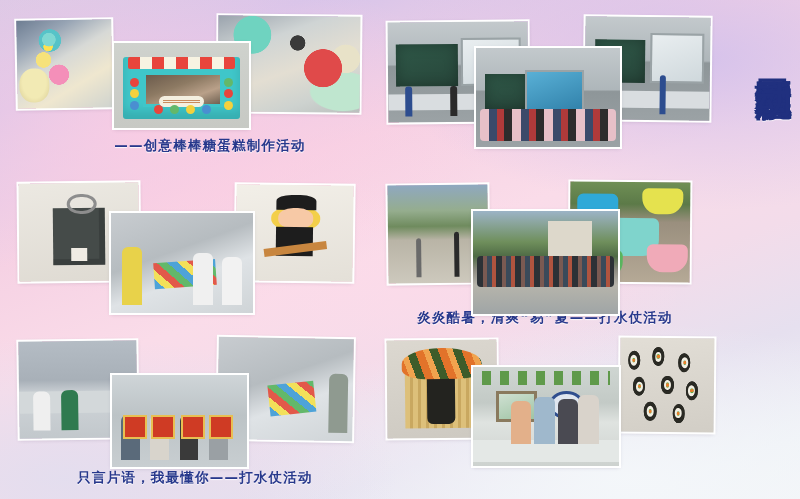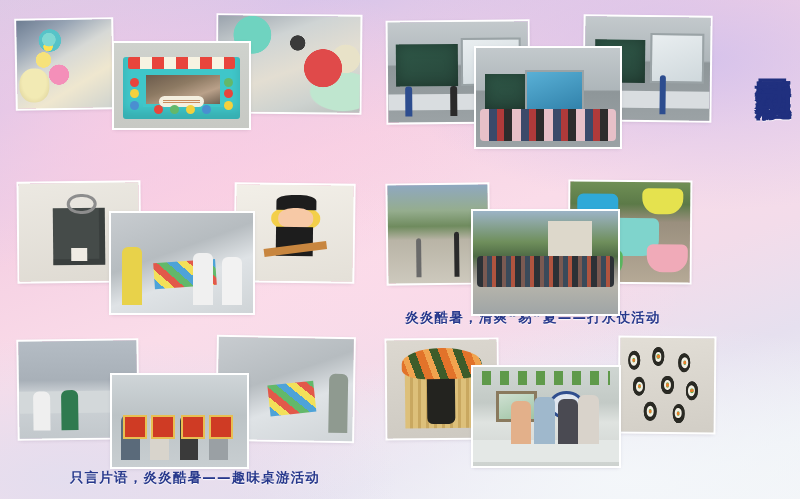--- a/index.html
+++ b/index.html
@@ -159,20 +159,21 @@
         <span style="right:6%;top:52%;background:#e8453c"></span>
         <span style="right:6%;top:70%;background:#f4d13d"></span>
         <span style="left:26%;bottom:8%;background:#e8453c"></span>
         <span style="left:40%;bottom:8%;background:#63b86a"></span>
         <span style="left:54%;bottom:8%;background:#f4d13d"></span>
         <span style="left:68%;bottom:8%;background:#4a8fd1"></span>
       </div>
     </div>
   </div>
   <div class="caption" style="left:60px;top:136px;width:300px;font-size:13.5px;">
+    <span class="l2">——创意棒棒糖蛋糕制作活动</span>
   </div>
 
   <div class="photo framed art-class" style="left:388px;top:22px;width:140px;height:100px;transform:rotate(-.5deg);">
     <div class="board"></div>
     <div class="screen"></div>
     <div class="desk"></div>
     <div class="pp" style="left:12%;background:#2d4d8f"></div>
     <div class="pp" style="left:44%;background:#2a2a2a"></div>
     <div class="pp" style="left:72%;background:#dcdcdc"></div>
   </div>
@@ -213,21 +214,21 @@
     <div class="bk" style="left:6%;top:12%;width:34%;height:30%;background:#2fa9d8"></div>
     <div class="bk" style="right:6%;top:6%;width:34%;height:26%;background:#e5e24e"></div>
     <div class="bk" style="left:30%;top:36%;width:44%;height:38%;background:#7fd4cc"></div>
     <div class="bk" style="left:4%;bottom:4%;width:40%;height:28%;background:#5bb85f"></div>
     <div class="bk" style="right:2%;bottom:10%;width:34%;height:28%;background:#f0aab8"></div>
   </div>
   <div class="photo framed art-group" style="left:473px;top:211px;width:145px;height:103px;z-index:3;">
     <div class="bld"></div>
     <div class="crowd"></div>
   </div>
-  <div class="caption" style="left:378px;top:308px;width:310px;font-size:13.5px;">
+  <div class="caption" style="left:390px;top:308px;width:310px;font-size:13.5px;">
     <span class="l1">炎炎酷暑，清爽“易”夏——打水仗活动</span>
   </div>
 
   <div class="photo framed art-room" style="left:19px;top:341px;width:118px;height:97px;transform:rotate(-.8deg);">
     <div class="desk" style="bottom:26%;height:22%;background:#d3d8da"></div>
     <div class="person" style="left:12%;background:#efefef;height:40%"></div>
     <div class="person" style="left:36%;background:#2f7a4f;height:42%"></div>
   </div>
   <div class="photo framed art-table" style="left:218px;top:338px;width:135px;height:102px;transform:rotate(1deg);">
     <div class="bgame"></div>
@@ -238,21 +239,21 @@
     <div class="person" style="left:7%;background:#5a6a7a"></div>
     <div class="person" style="left:28%;background:#d8d4cc"></div>
     <div class="person" style="left:50%;background:#3a3a3a"></div>
     <div class="person" style="left:72%;background:#9aa0a4"></div>
     <div class="cert" style="left:8%"></div>
     <div class="cert" style="left:29%"></div>
     <div class="cert" style="left:51%"></div>
     <div class="cert" style="left:72%"></div>
   </div>
   <div class="caption" style="left:30px;top:468px;width:330px;font-size:13.5px;">
-    <span class="l1">只言片语，炎炎酷暑——趣味桌游活动</span>
+    <span class="l1">只言片语，我最懂你——打水仗活动</span>
   </div>
 
   <div class="photo framed art-sushiart" style="left:387px;top:340px;width:110px;height:98px;transform:rotate(-.6deg);">
     <div class="mat"></div>
     <div class="tree"></div>
     <div class="leaves"></div>
   </div>
   <div class="photo framed art-rolls" style="left:620px;top:338px;width:94px;height:94px;transform:rotate(.6deg);">
     <div class="roll" style="left:8%;top:14%">
         <i></i>

